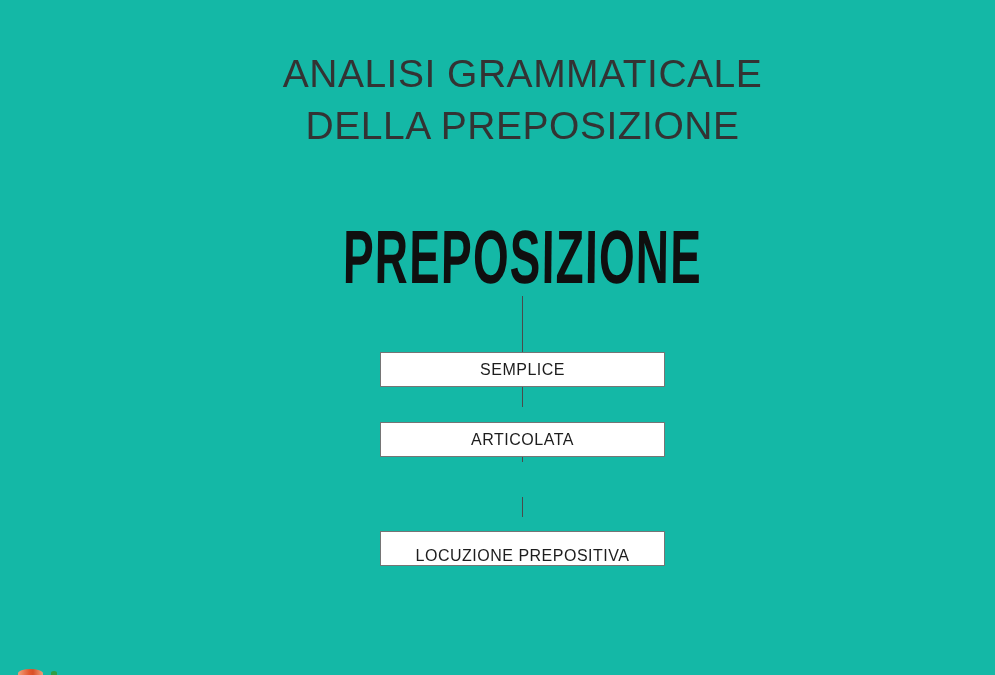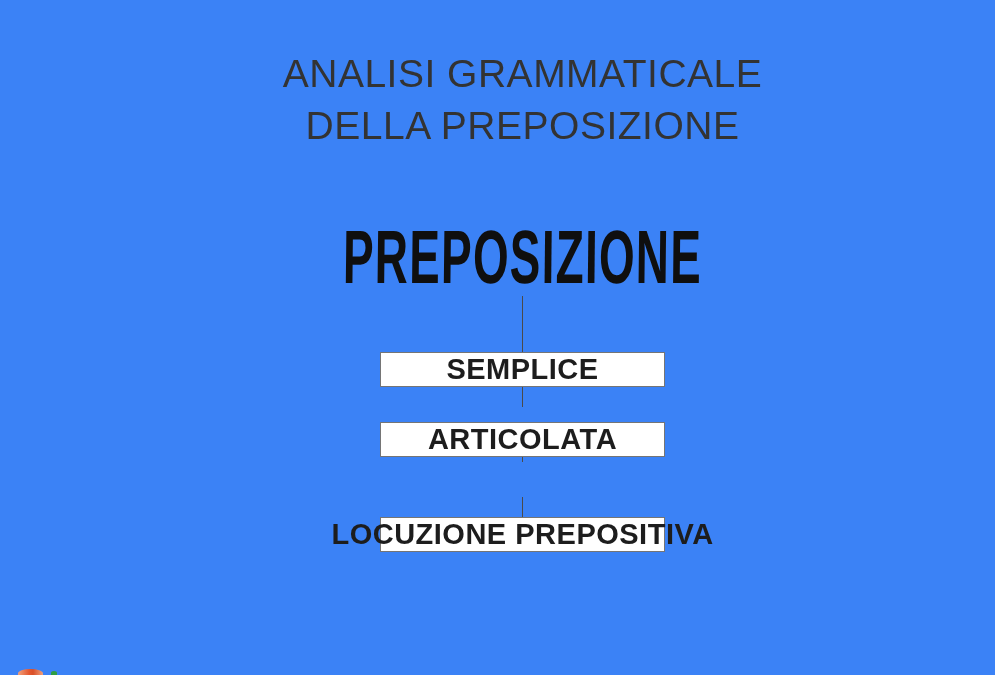--- a/index.html
+++ b/index.html
@@ -5,21 +5,21 @@
   html, body {
     margin: 0;
     padding: 0;
     background: #ffffff;
     font-family: "Liberation Sans", sans-serif;
   }
   .page {
     position: relative;
     width: 995px;
     height: 675px;
-    background: #3b82f6;
+    background: #14b8a6;
     overflow: hidden;
   }
   
   .centered-band {
     position: absolute;
     left: 25px;
     width: 995px;
     text-align: center;
   }
   .page-title {
@@ -57,30 +57,30 @@
     position: absolute;
     left: 380px;
     width: 285px;
     height: 35px;
     box-sizing: border-box;
     border: 1px solid #757575;
     background: #ffffff;
     display: flex;
     align-items: center;
     justify-content: center;
-    font-weight: 700;
-    font-size: 29px;
+    font-weight: 400;
+    font-size: 16px;
     letter-spacing: 0.5px;
     color: #1d1d1d;
     white-space: nowrap;
   }
   .node-box.n-0 { top: 352px; }
   .node-box.n-1 { top: 422px; }
   .node-box.n-2 { top: 462px; }
-  .node-box.n-3 { top: 517px; }
+  .node-box.n-3 { top: 531px; align-items: flex-end; }
   
   .logo-fragment {
     position: absolute;
     left: 0;
     top: 662px;
     width: 80px;
     height: 13px;
   }
   .logo-orange {
     position: absolute;

